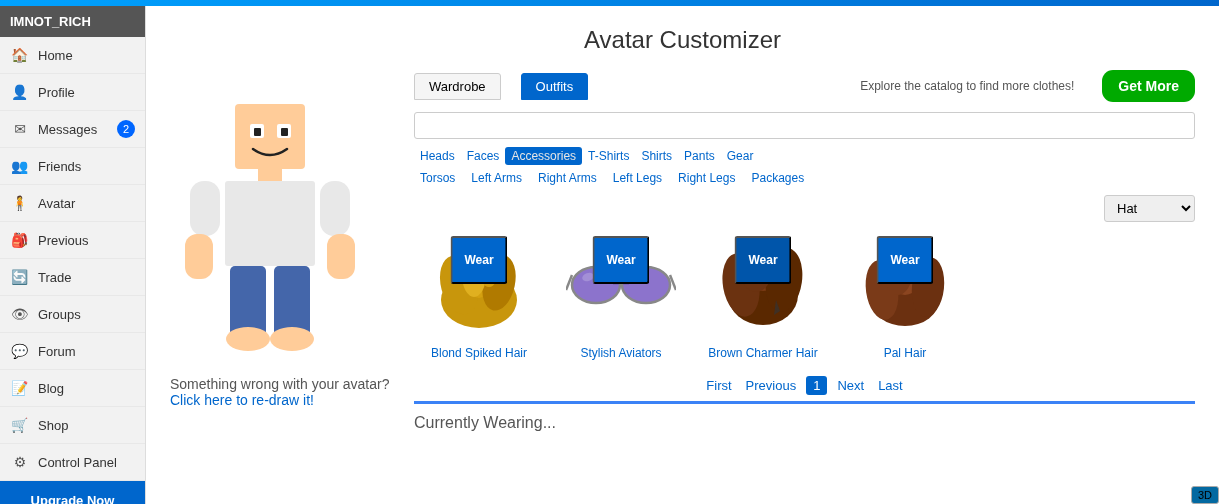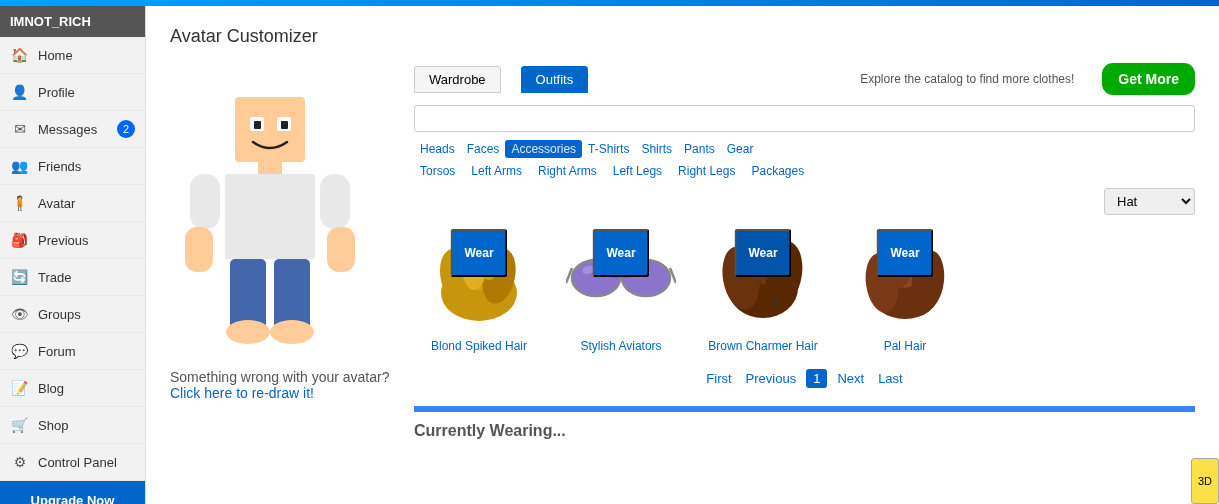--- a/index.html
+++ b/index.html
@@ -82,24 +82,25 @@
 
     
     .main {
       flex: 1;
       overflow-y: auto;
       padding: 20px 24px;
       background: #fff;
     }
 
     .page-title {
-      font-size: 18px;
+      font-size: 24px;
       font-weight: normal;
       color: #333;
       margin-bottom: 16px;
+      text-align: center;
     }
 
     
     .content-area {
       display: flex;
       gap: 24px;
     }
 
     .avatar-panel {
       width: 220px;
@@ -117,25 +118,25 @@
 
     
     .avatar-figure {
       position: relative;
     }
 
     .avatar-3d-btn {
       position: absolute;
       bottom: 0;
       right: 0;
-      background: #fde047;
+      background: #0369a1;
       border: 1px solid #aaa;
       border-radius: 3px;
       font-size: 11px;
-      padding: 16px 6px;
+      padding: 2px 6px;
       cursor: pointer;
     }
 
     .avatar-redraw {
       font-size: 14px;
       color: #555;
       margin-top: 6px;
     }
     .avatar-redraw a {
       color: #0066cc;
@@ -316,25 +317,25 @@
 
     .page-num {
       background: #0066cc;
       color: #fff;
       border-radius: 3px;
       padding: 2px 7px;
     }
 
     .currently-wearing {
       font-size: 16px;
-      font-weight: bold;
+      font-weight: normal;
       color: #555;
-      border-top: 6px solid #3b82f6;
+      border-top: 3px solid #3b82f6;
       padding-top: 10px;
-      margin-top: 18px;
+      margin-top: 6px;
     }
 
     
     .avatar-svg { width: 200px; height: 290px; }
   </style>
 </head>
 <body>
 
 <div class="top-bar"></div>
 <div class="layout">

